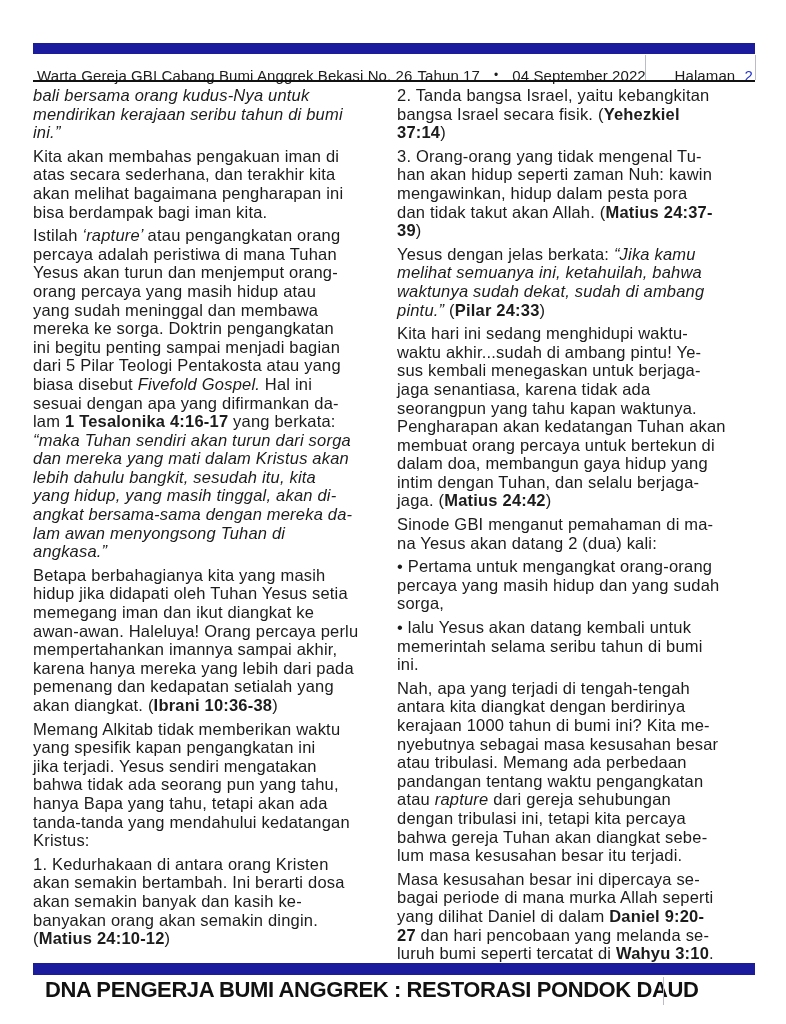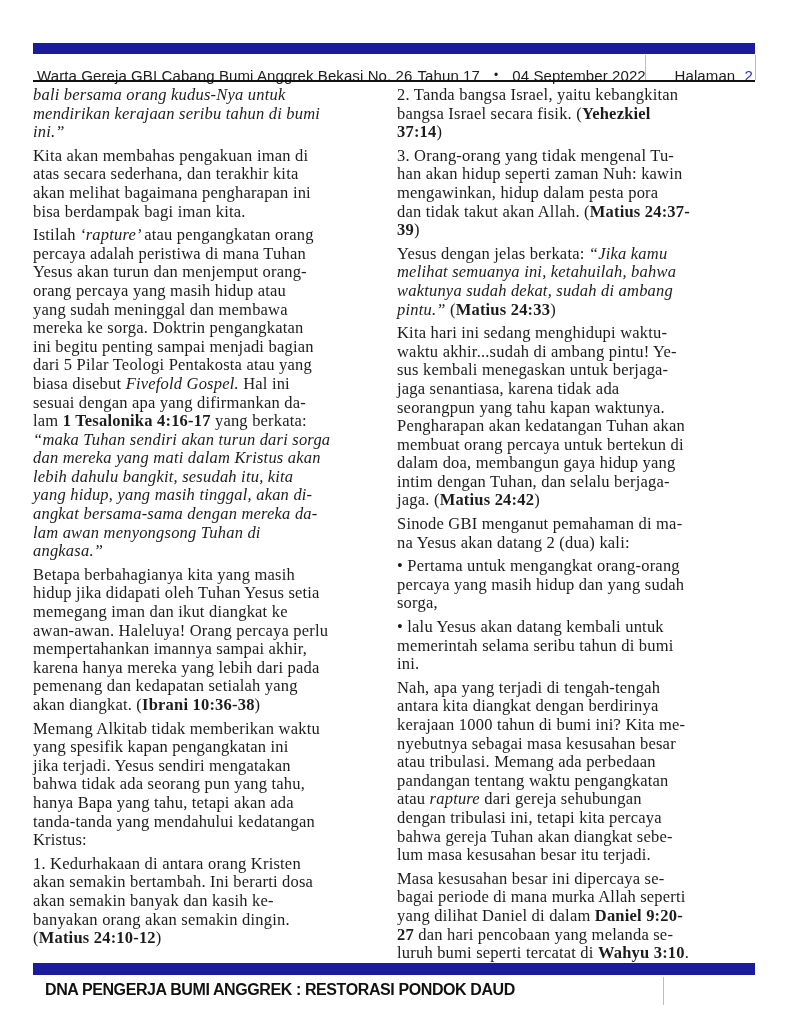--- a/index.html
+++ b/index.html
@@ -24,26 +24,26 @@
   .vline{position:absolute;width:1px;background:#bcbcc8;}
   #header-vline-1{left:645px;top:55px;height:25px;}
   #header-vline-2{left:755px;top:55px;height:25px;}
   #footer-vline{left:663px;top:977px;height:28px;}
   .col{
     position:absolute;top:86px;font-size:16.5px;line-height:18.6px;
     letter-spacing:0.2px;
   }
   #col-left{left:33px;width:358px;}
   #col-right{left:397px;width:360px;}
-  .col p{margin:0 0 5px 0;font-family:Liberation Serif, serif;}
+  .col p{margin:0 0 5px 0;}
   .it{font-style:italic;}
   .bd{font-weight:700;}
   #footer-text{
     position:absolute;left:45px;top:976px;width:700px;
-    font-size:16px;font-weight:700;letter-spacing:-0.4px;color:#111;
+    font-size:22px;font-weight:700;letter-spacing:-0.4px;color:#111;
     line-height:28px;
   }
 </style>
 </head>
 <body style="--bar-blue: #1b1b9e; --num-blue: #2233cc; color: rgb(28, 28, 28);">
 
 <div class="bar" id="top-bar"></div>
 
 <div id="header-row">
   <span id="header-left">
@@ -66,21 +66,21 @@
     <p><span class="it">bali bersama orang kudus-Nya untuk</span><br><span class="it">mendirikan kerajaan seribu tahun di bumi</span><br><span class="it">ini.”</span></p>
     <p><span>Kita akan membahas pengakuan iman di</span><br><span>atas secara sederhana, dan terakhir kita</span><br><span>akan melihat bagaimana pengharapan ini</span><br><span>bisa berdampak bagi iman kita.</span></p>
     <p><span>Istilah </span><span class="it">‘rapture’ </span><span>atau pengangkatan orang</span><br><span>percaya adalah peristiwa di mana Tuhan</span><br><span>Yesus akan turun dan menjemput orang-</span><br><span>orang percaya yang masih hidup atau</span><br><span>yang sudah meninggal dan membawa</span><br><span>mereka ke sorga. Doktrin pengangkatan</span><br><span>ini begitu penting sampai menjadi bagian</span><br><span>dari 5 Pilar Teologi Pentakosta atau yang</span><br><span>biasa disebut </span><span class="it">Fivefold Gospel.</span><span> Hal ini</span><br><span>sesuai dengan apa yang difirmankan da-</span><br><span>lam </span><span class="bd">1 Tesalonika 4:16-17</span><span> yang berkata:</span><br><span class="it">“maka Tuhan sendiri akan turun dari sorga</span><br><span class="it">dan mereka yang mati dalam Kristus akan</span><br><span class="it">lebih dahulu bangkit, sesudah itu, kita</span><br><span class="it">yang hidup, yang masih tinggal, akan di-</span><br><span class="it">angkat bersama-sama dengan mereka da-</span><br><span class="it">lam awan menyongsong Tuhan di</span><br><span class="it">angkasa.”</span></p>
     <p><span>Betapa berbahagianya kita yang masih</span><br><span>hidup jika didapati oleh Tuhan Yesus setia</span><br><span>memegang iman dan ikut diangkat ke</span><br><span>awan-awan. Haleluya! Orang percaya perlu</span><br><span>mempertahankan imannya sampai akhir,</span><br><span>karena hanya mereka yang lebih dari pada</span><br><span>pemenang dan kedapatan setialah yang</span><br><span>akan diangkat. (</span><span class="bd">Ibrani 10:36-38</span><span>)</span></p>
     <p><span>Memang Alkitab tidak memberikan waktu</span><br><span>yang spesifik kapan pengangkatan ini</span><br><span>jika terjadi. Yesus sendiri mengatakan</span><br><span>bahwa tidak ada seorang pun yang tahu,</span><br><span>hanya Bapa yang tahu, tetapi akan ada</span><br><span>tanda-tanda yang mendahului kedatangan</span><br><span>Kristus:</span></p>
     <p><span>1. Kedurhakaan di antara orang Kristen</span><br><span>akan semakin bertambah. Ini berarti dosa</span><br><span>akan semakin banyak dan kasih ke-</span><br><span>banyakan orang akan semakin dingin.</span><br><span>(</span><span class="bd">Matius 24:10-12</span><span>)</span></p>
   </div>
 <div class="col" id="col-right">
     <p><span>2. Tanda bangsa Israel, yaitu kebangkitan</span><br><span>bangsa Israel secara fisik. (</span><span class="bd">Yehezkiel</span><br><span class="bd">37:14</span><span>)</span></p>
     <p><span>3. Orang-orang yang tidak mengenal Tu-</span><br><span>han akan hidup seperti zaman Nuh: kawin</span><br><span>mengawinkan, hidup dalam pesta pora</span><br><span>dan tidak takut akan Allah. (</span><span class="bd">Matius 24:37-</span><br><span class="bd">39</span><span>)</span></p>
-    <p><span>Yesus dengan jelas berkata: </span><span class="it">“Jika kamu</span><br><span class="it">melihat semuanya ini, ketahuilah, bahwa</span><br><span class="it">waktunya sudah dekat, sudah di ambang</span><br><span class="it">pintu.”</span><span> (</span><span class="bd">Matius 24:33</span><span>)</span></p>
+    <p><span>Yesus dengan jelas berkata: </span><span class="it">“Jika kamu</span><br><span class="it">melihat semuanya ini, ketahuilah, bahwa</span><br><span class="it">waktunya sudah dekat, sudah di ambang</span><br><span class="it">pintu.”</span><span> (</span><span class="bd">Pilar 24:33</span><span>)</span></p>
     <p><span>Kita hari ini sedang menghidupi waktu-</span><br><span>waktu akhir...sudah di ambang pintu! Ye-</span><br><span>sus kembali menegaskan untuk berjaga-</span><br><span>jaga senantiasa, karena tidak ada</span><br><span>seorangpun yang tahu kapan waktunya.</span><br><span>Pengharapan akan kedatangan Tuhan akan</span><br><span>membuat orang percaya untuk bertekun di</span><br><span>dalam doa, membangun gaya hidup yang</span><br><span>intim dengan Tuhan, dan selalu berjaga-</span><br><span>jaga. (</span><span class="bd">Matius 24:42</span><span>)</span></p>
     <p><span>Sinode GBI menganut pemahaman di ma-</span><br><span>na Yesus akan datang 2 (dua) kali:</span></p>
     <p><span>• Pertama untuk mengangkat orang-orang</span><br><span>percaya yang masih hidup dan yang sudah</span><br><span>sorga,</span></p>
     <p><span>• lalu Yesus akan datang kembali untuk</span><br><span>memerintah selama seribu tahun di bumi</span><br><span>ini.</span></p>
     <p><span>Nah, apa yang terjadi di tengah-tengah</span><br><span>antara kita diangkat dengan berdirinya</span><br><span>kerajaan 1000 tahun di bumi ini? Kita me-</span><br><span>nyebutnya sebagai masa kesusahan besar</span><br><span>atau tribulasi. Memang ada perbedaan</span><br><span>pandangan tentang waktu pengangkatan</span><br><span>atau </span><span class="it">rapture</span><span> dari gereja sehubungan</span><br><span>dengan tribulasi ini, tetapi kita percaya</span><br><span>bahwa gereja Tuhan akan diangkat sebe-</span><br><span>lum masa kesusahan besar itu terjadi.</span></p>
     <p><span>Masa kesusahan besar ini dipercaya se-</span><br><span>bagai periode di mana murka Allah seperti</span><br><span>yang dilihat Daniel di dalam </span><span class="bd">Daniel 9:20-</span><br><span class="bd">27</span><span> dan hari pencobaan yang melanda se-</span><br><span>luruh bumi seperti tercatat di </span><span class="bd">Wahyu 3:10</span><span>.</span></p>
   </div>
 
 <div class="bar" id="bottom-bar"></div>
 <div id="footer-text">DNA PENGERJA BUMI ANGGREK : RESTORASI PONDOK DAUD</div>

